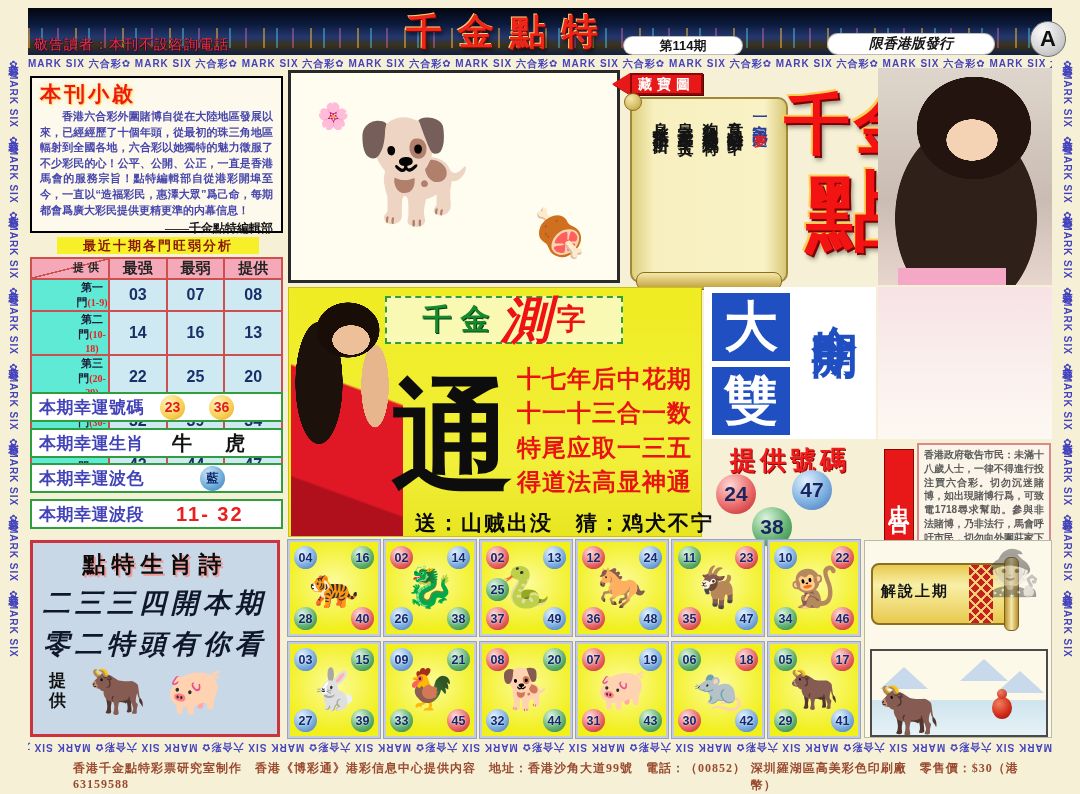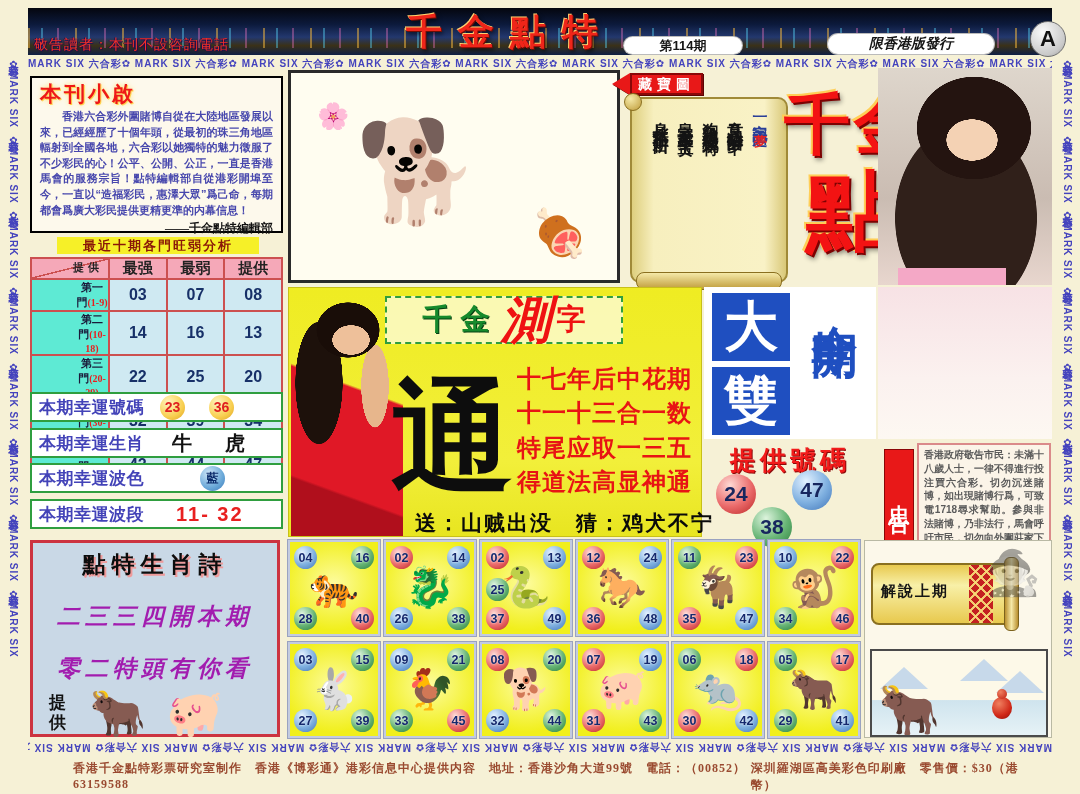--- a/index.html
+++ b/index.html
@@ -65,22 +65,22 @@
   .bball{width:25px;height:25px;font-size:12px;color:#0a2a6a;
     background:radial-gradient(circle at 35% 30%,#cfe6f8,#6aa8d8 60%,#3a78b8);}
   .zh{font-family:"Liberation Serif",serif;font-size:20px;font-weight:bold;color:#111;margin-left:28px;letter-spacing:14px;}
   .rng2{font-size:20px;font-weight:bold;color:#e82020;margin-left:32px;letter-spacing:2px;}
 
   
   #poem{left:30px;top:540px;width:250px;height:197px;border:3px solid #cc3340;background:#c9d8e6;
     box-sizing:border-box;padding:6px 4px;}
   #poem .pt{text-align:center;font-family:"Liberation Serif",serif;font-size:23px;font-weight:bold;color:#0c0c0c;
     text-shadow:2px 2px 0 #ef9a9a;letter-spacing:6px;}
-  #poem .pl{text-align:center;font-family:"Liberation Serif",serif;font-size:23px;font-weight:bold;font-style:italic;
-    color:#a21caf;letter-spacing:5px;margin-top:21px;}
+  #poem .pl{text-align:center;font-family:"Liberation Serif",serif;font-size:27px;font-weight:bold;font-style:italic;
+    color:#0f172a;letter-spacing:5px;margin-top:5px;}
   #poem .prow{display:flex;align-items:center;margin-top:6px;padding-left:12px;}
   #poem .plabel{width:20px;font-size:17px;font-weight:bold;color:#111;line-height:1.15;word-break:break-all;
     font-family:"Liberation Serif",serif;}
   #poem .panimal{font-size:46px;line-height:1;margin-left:20px;}
 
   
   #dogpanel{left:288px;top:70px;width:332px;height:213px;border:3px solid #2a2a2a;background:#fffdf0;box-sizing:border-box;}
   #dogpanel .flower{position:absolute;left:26px;top:28px;font-size:26px;}
   #dogpanel .dog{position:absolute;left:64px;top:40px;font-size:100px;filter:saturate(.55);}
   #dogpanel .gourd{position:absolute;right:28px;bottom:20px;font-size:46px;}

